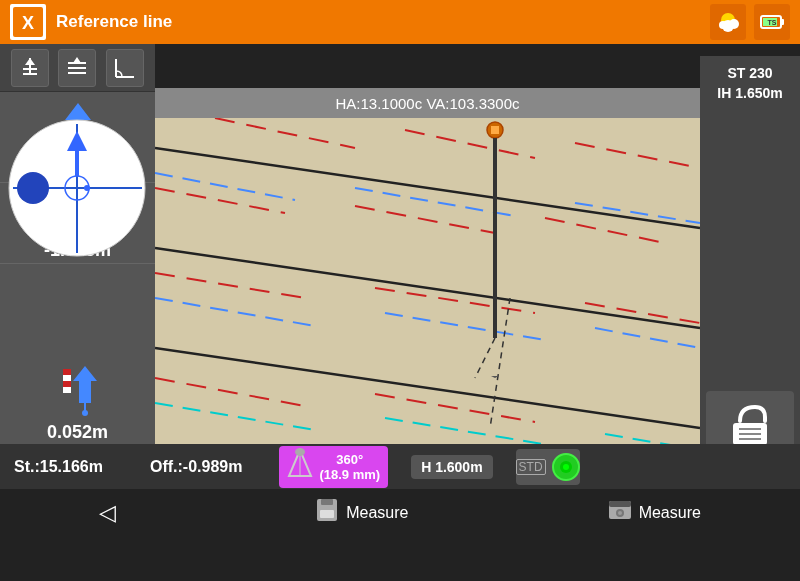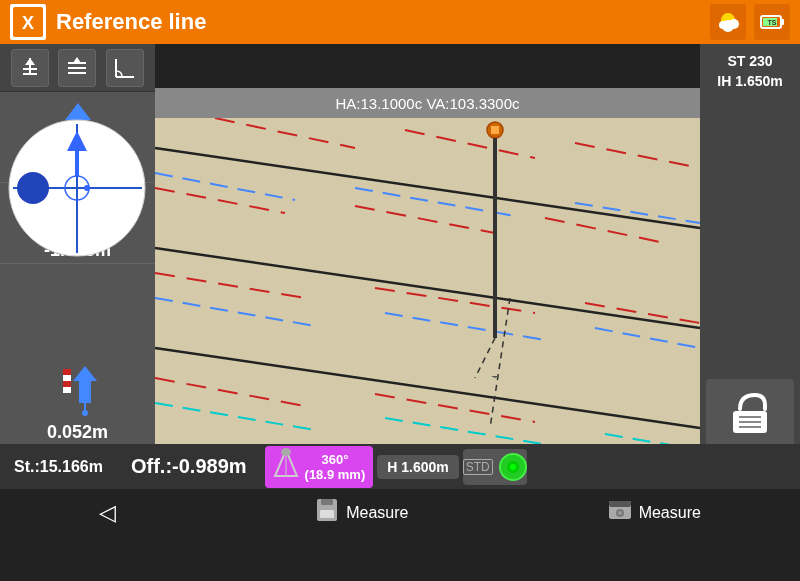--- a/index.html
+++ b/index.html
@@ -23,21 +23,21 @@
       align-items: center;
       justify-content: center;
       font-weight: bold;
       font-size: 18px;
       color: #F07800;
       margin-right: 10px;
       border-radius: 2px;
     }
     #header .title {
       color: #fff;
-      font-size: 22px;
+      font-size: 17px;
       font-weight: bold;
     }
     #header .right-icons {
       position: absolute;
       right: 10px;
       top: 50%;
       transform: translateY(-50%);
       display: flex;
       gap: 8px;
       align-items: center;
@@ -129,21 +129,21 @@
       left: 155px;
       width: 545px;
       height: 389px;
       background: #D4C9A8;
       overflow: hidden;
     }
 
     
     #right-panel {
       position: absolute;
-      top: 0;
+      top: 12px;
       right: 0;
       width: 100px;
       height: 433px;
       background: #444;
       display: flex;
       flex-direction: column;
       align-items: center;
       padding: 8px 4px;
     }
     .station-info {
@@ -175,30 +175,31 @@
     
     #status-bar {
       position: absolute;
       bottom: 48px;
       left: 0;
       width: 800px;
       height: 45px;
       background: #333;
       display: flex;
       align-items: center;
+      gap: 19px;
     }
     .st-val {
       color: #fff;
       font-size: 16px;
       font-weight: bold;
       padding: 0 14px;
     }
     .off-val {
       color: #fff;
-      font-size: 20px;
+      font-size: 16px;
       font-weight: bold;
       padding: 0 14px;
     }
     .degree-box {
       display: flex;
       align-items: center;
       background: #d946ef;
       border-radius: 4px;
       padding: 2px 8px;
       margin-left: 4px;

